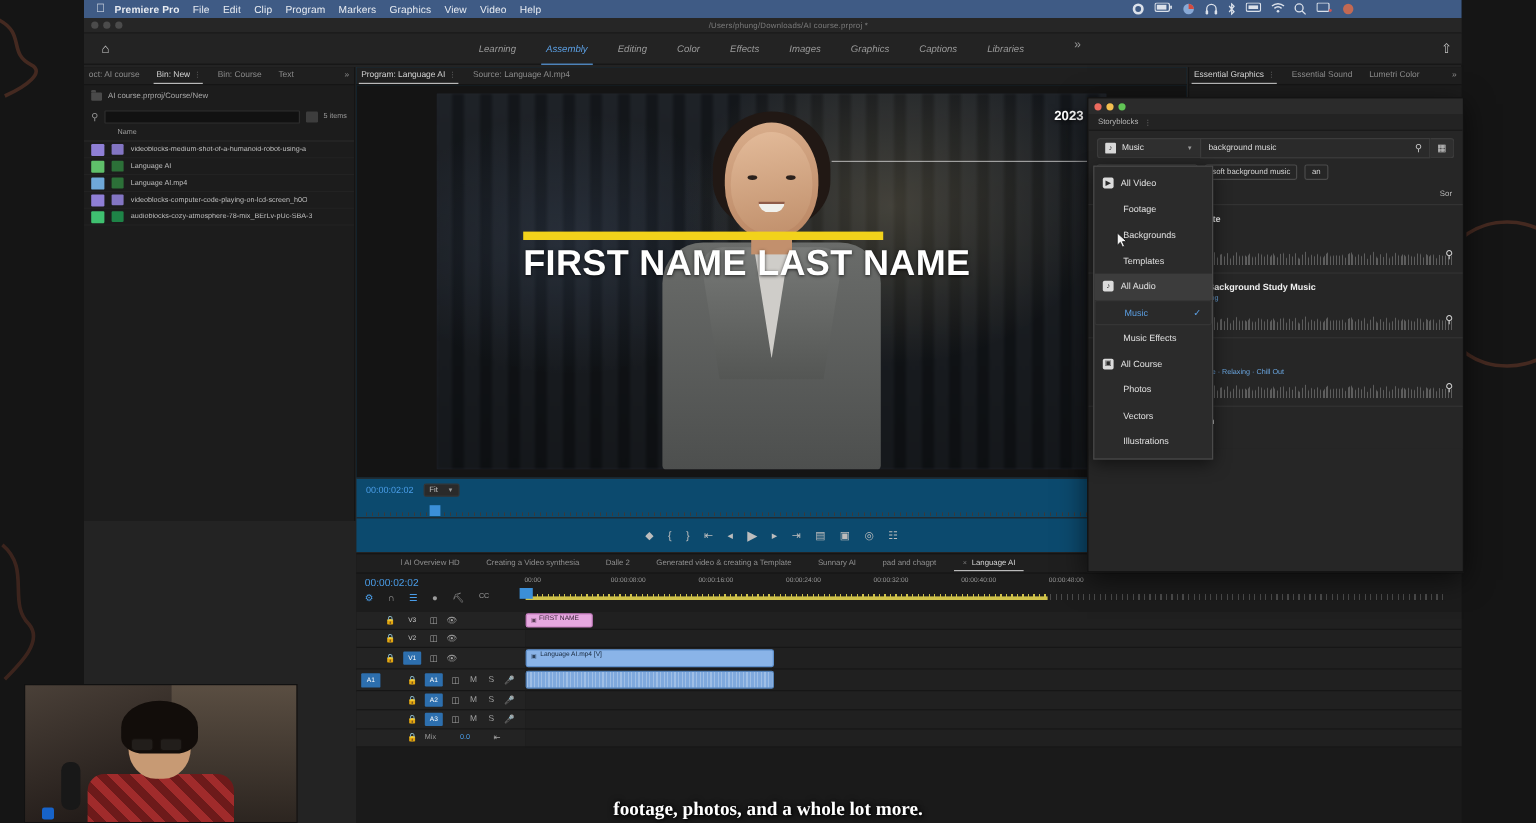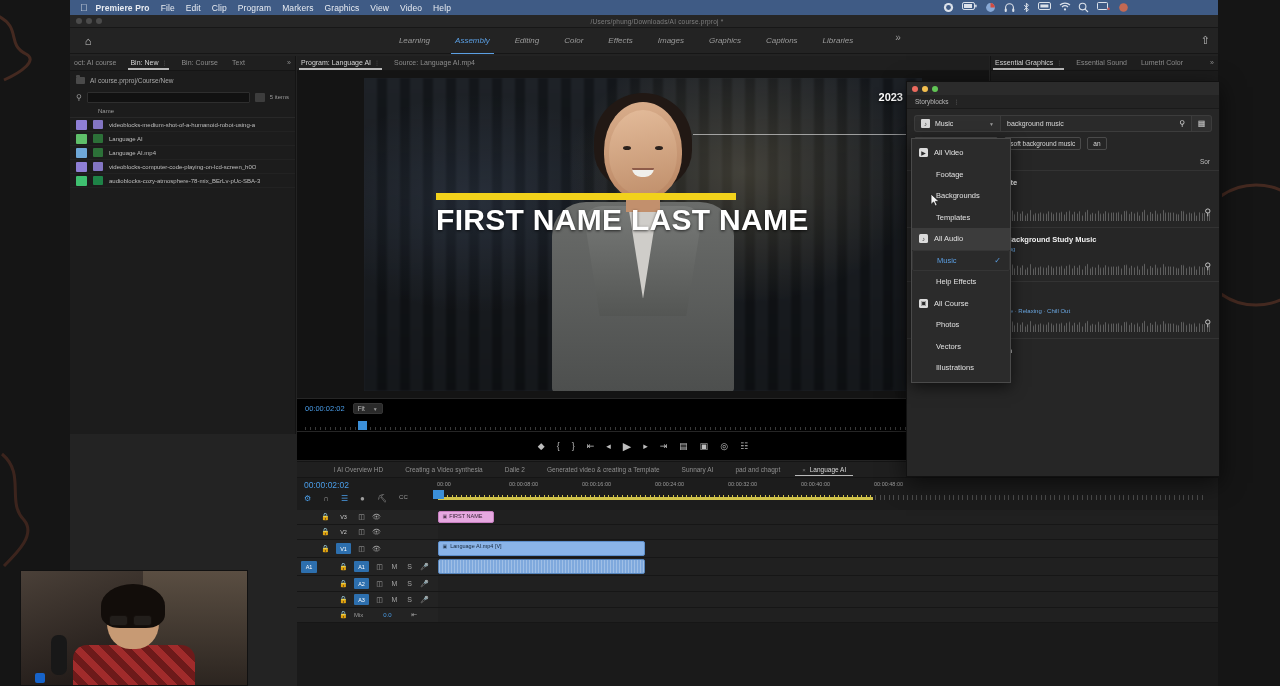--- a/index.html
+++ b/index.html
@@ -128,21 +128,21 @@
   .sw { width: 11px; height: 10px; border-radius: 1px; flex: none; }
   .tic { width: 10px; height: 9px; border-radius: 1px; flex: none; opacity: .9; }
   .rname {
     font-size: 6px; color: #bfbfbf; white-space: nowrap; overflow: hidden;
     text-overflow: clip;
   }
 
   
   .monitor {
     position: absolute; left: 227px; top: 41px; width: 692px; height: 404px;
-    background: #000000;
+    background: #0c4a6e;
   }
   .mon-stage {
     position: absolute; left: 0; top: 15px; width: 692px; height: 327px;
     background: #141414; display: flex; align-items: center; justify-content: center;
   }
   .vid {
     position: relative; width: 558px; height: 313px; overflow: hidden;
     background: #1e2228;
   }
   .vid-bg {
@@ -1048,21 +1048,21 @@
     </div>
     <div class="dd-item group hl">
       <span class="dd-ic">♪</span>
       <span>All Audio</span>
     </div>
     <div class="dd-item indent sel">
       <span>Music</span>
       <span class="check">✓</span>
     </div>
     <div class="dd-item indent">
-      <span>Help Effects</span>
+      <span>Music Effects</span>
     </div>
     <div class="dd-item group">
       <span class="dd-ic">▣</span>
       <span>All Course</span>
     </div>
     <div class="dd-item indent">
       <span>Photos</span>
     </div>
     <div class="dd-item indent">
       <span>Vectors</span>
@@ -1084,15 +1084,16 @@
     <div class="pip-body"></div>
     <div class="pip-head"></div>
     <div class="pip-hair"></div>
     <div class="pip-glass l"></div>
     <div class="pip-glass r"></div>
     <div class="pip-mic"></div>
     <div class="pip-badge"></div>
   </div>
 
   <div class="subs">
+    <div class="sub-en">footage, photos, and a whole lot more.</div>
   </div>
 
 </div>
 
 </body></html>

